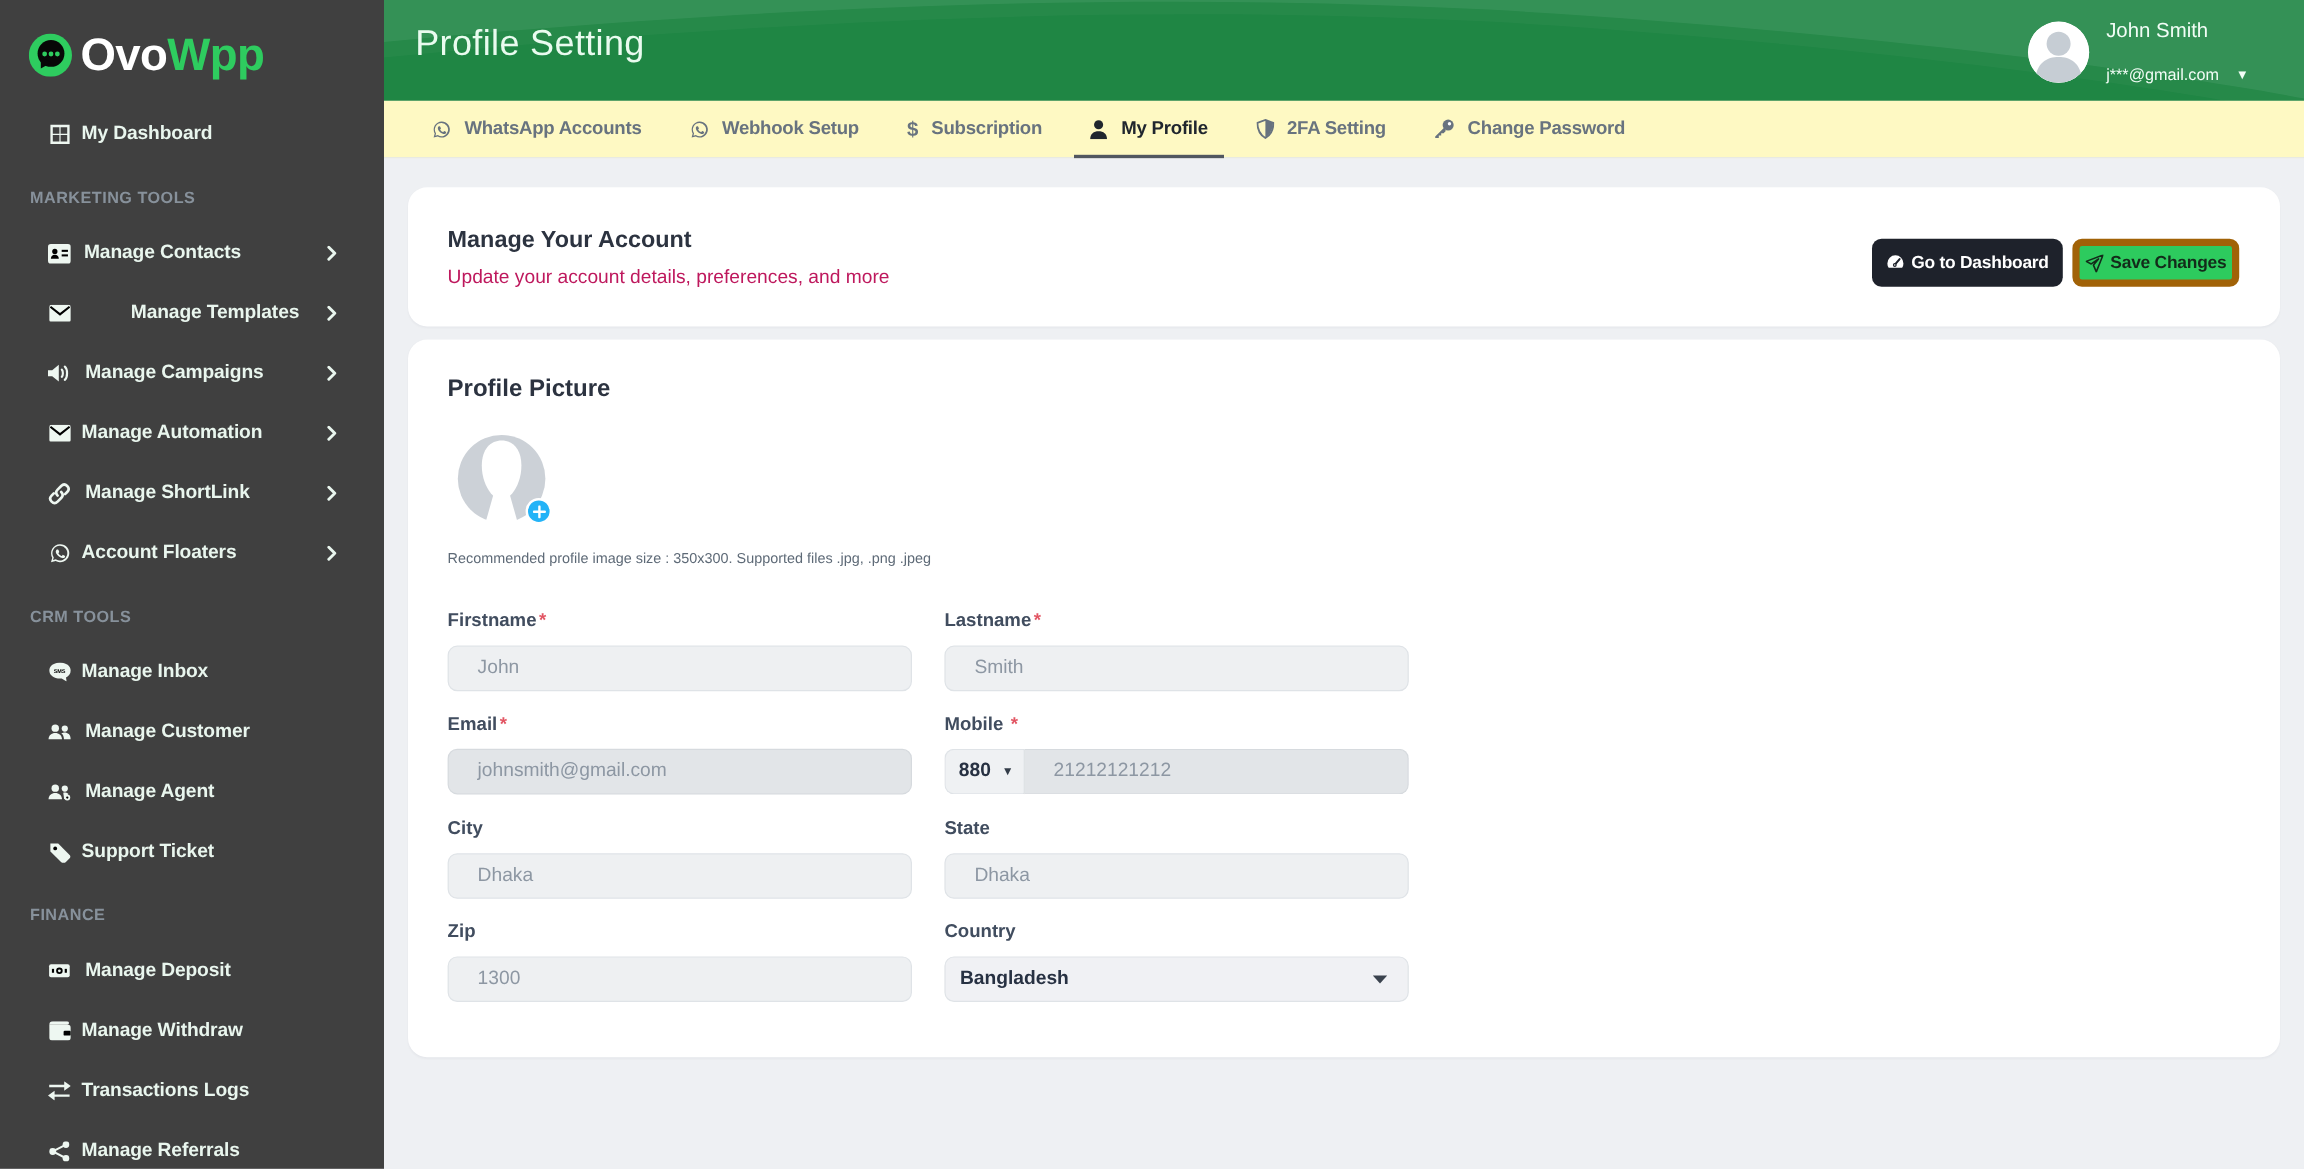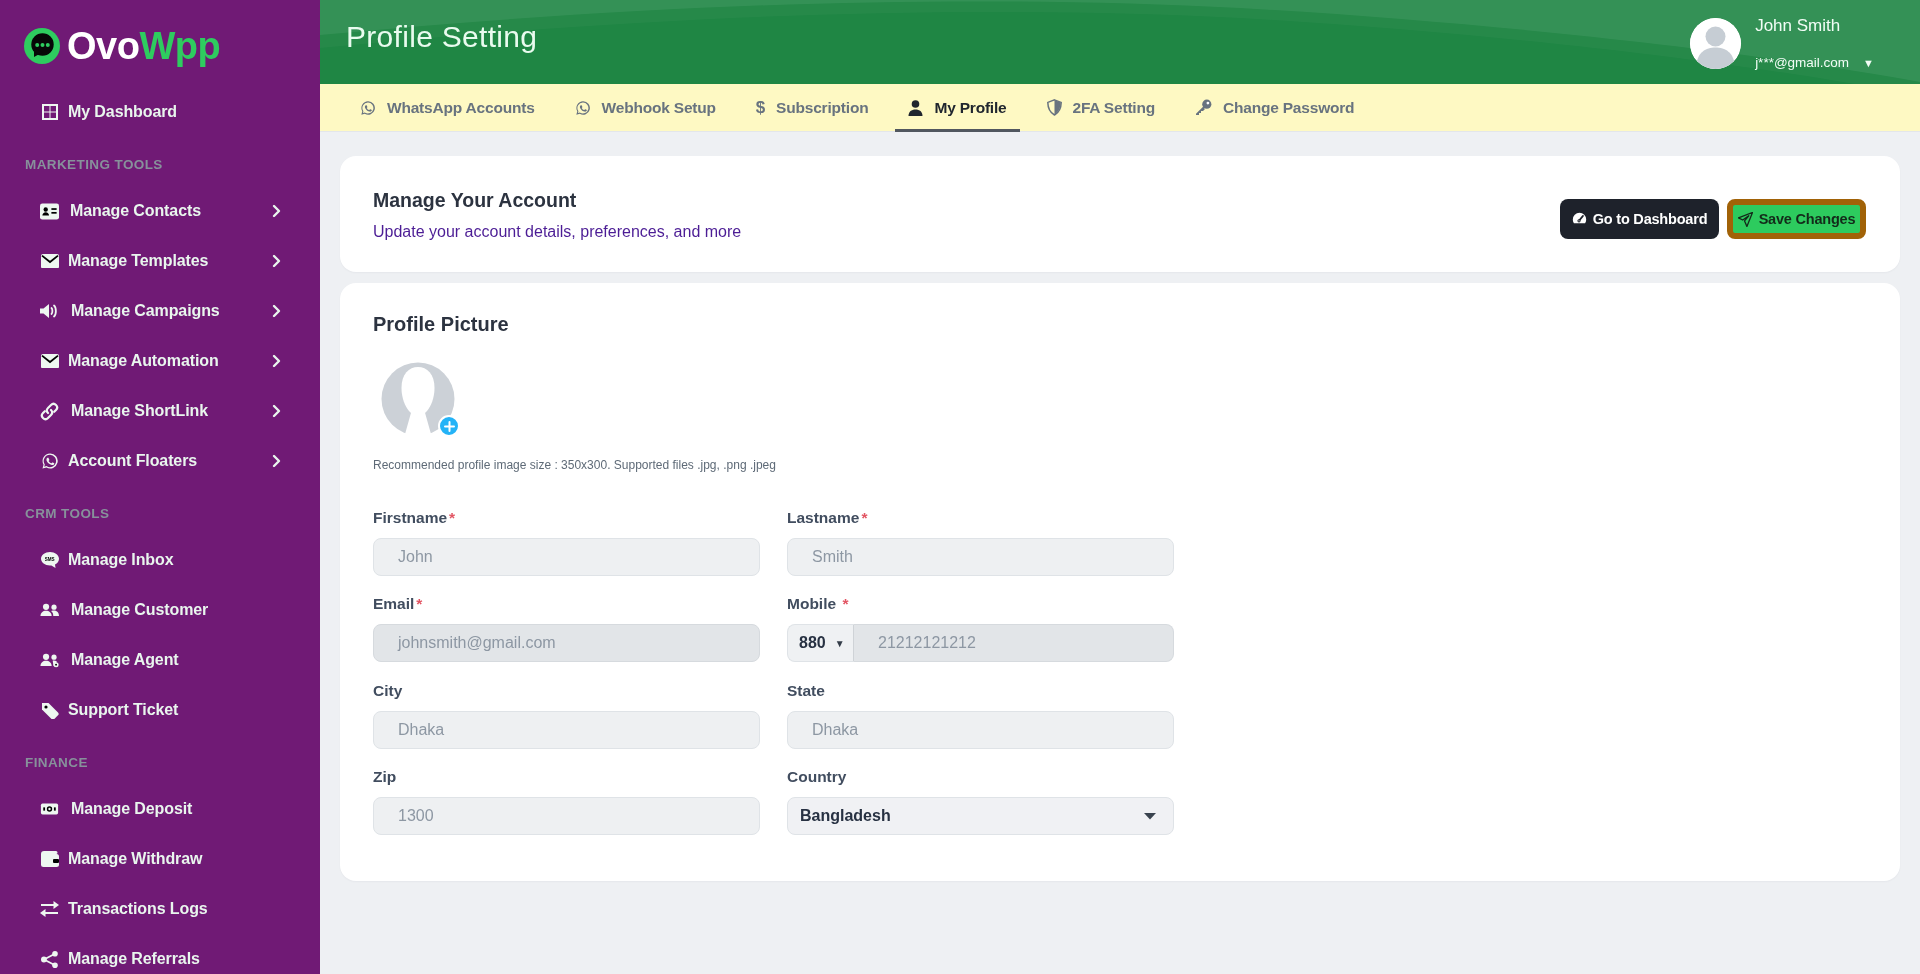--- a/index.html
+++ b/index.html
@@ -1,20 +1,20 @@
 <!DOCTYPE html>
 <html><head>
 <meta charset="utf-8">
 <title>Profile Setting</title>
 <style>
 * { margin:0; padding:0; box-sizing:border-box; }
 html,body { width:1920px; height:974px; overflow:hidden; font-family:"Liberation Sans", sans-serif; background:#eef0f3; }
 
 
-.sidebar { position:absolute; left:0; top:0; width:320px; height:974px; background:#701a75; z-index:5; }
+.sidebar { position:absolute; left:0; top:0; width:320px; height:974px; background:#404040; z-index:5; }
 .logo { position:absolute; left:24px; top:27px; height:38px; display:flex; align-items:center; }
 .logo-text { font-size:38px; font-weight:800; letter-spacing:-0.5px; margin-left:7px; color:#fff; }
 .logo-text .g { color:#2ecc5f; }
 .side-item { position:absolute; left:0; width:320px; height:34px; display:flex; align-items:center; color:#e9f6ee; font-size:16px; letter-spacing:-0.1px; font-weight:600; }
 .side-item .ic { width:19px; height:19px; margin-left:40px; flex:0 0 19px; display:flex; align-items:center; justify-content:center; }
 .side-item .lbl { margin-left:9px; }
 .side-item .arr { position:absolute; right:39px; top:50%; transform:translateY(-50%); display:flex; }
 .side-sec { position:absolute; left:25px; color:#87919b; font-size:13.5px; font-weight:700; letter-spacing:0.4px; }
 
 
@@ -33,21 +33,21 @@
 .tab { display:flex; align-items:center; color:#68737f; font-size:15.5px; letter-spacing:-0.2px; font-weight:600; padding:0 20px; position:relative; }
 .tab .tic { margin-right:11px; display:flex; align-items:center; }
 .tab.active { color:#20262e; }
 .tab.active:after { content:""; position:absolute; left:7px; right:7px; bottom:-1px; height:3px; background:#51575f; }
 
 
 .content { position:absolute; left:320px; top:132px; width:1600px; height:842px; background:#eef0f3; }
 .card { position:absolute; left:20px; width:1560px; background:#fff; border-radius:16px; box-shadow:0 1px 2px rgba(20,30,40,0.04); }
 .card1 { top:24px; height:116px; }
 .card1 .ttl { position:absolute; left:33px; top:33px; font-size:19.5px; font-weight:700; color:#2c3340; }
-.card1 .sub { position:absolute; left:33px; top:67px; font-size:16px; color:#4c1d95; }
+.card1 .sub { position:absolute; left:33px; top:67px; font-size:16px; color:#be185d; }
 .btn { position:absolute; top:43px; height:40px; border-radius:8px; display:flex; align-items:center; justify-content:center; font-size:14.5px; letter-spacing:-0.2px; font-weight:700; }
 .btn-dark { right:181px; width:159px; background:#1e222b; color:#fff;margin-left:44px; }
 .btn-green { right:34px; width:139px; background:#2dcb5e; border:6px solid #a16207; color:#132b1a; }
 .btn .bic { margin-right:6px; display:flex; }
 
 .card2 { top:151px; height:598px; }
 .sec-title { position:absolute; left:33px; top:30px; font-size:20px; font-weight:700; color:#2c3340; }
 .avatar-wrap { position:absolute; left:37px; top:78px; width:82px; height:82px; }
 .avatar-circle { width:82px; height:82px; border-radius:50%; background:#fff; overflow:hidden; position:relative; }
 .plus-badge { position:absolute; right:-1px; bottom:6px; width:22px; height:22px; border-radius:50%; background:#24b3f7; border:2px solid #fff; box-sizing:border-box; display:flex; align-items:center; justify-content:center; }
@@ -220,21 +220,21 @@
           <rect x="12" y="9" width="5.5" height="1.8" fill="#010101"></rect>
         </svg>
       </span>
     <span class="lbl" style="margin-left:11px;">Manage Contacts</span>
     <span class="arr">
         <svg width="9" height="13" viewBox="0 0 9 13">
           <path d="M2 1.5 L7 6.5 L2 11.5" fill="none" stroke="#e9f6ee" stroke-width="2.4" stroke-linecap="round" stroke-linejoin="round"></path>
         </svg>
       </span>
   </div>
-  <div class="side-item" style="top:244px;">
+  <div class="side-item" style="top:244px;gap:41px;">
     <span class="ic">
         <svg width="18" height="14.5" viewBox="0 0 18 14.5">
           <rect width="18" height="14.5" rx="2" fill="#eef7f1"></rect>
           <path d="M1 1.6 L9 8 L17 1.6" stroke="#010101" stroke-width="1.8" fill="none"></path>
         </svg>
       </span>
     <span class="lbl">Manage Templates</span>
     <span class="arr">
         <svg width="9" height="13" viewBox="0 0 9 13">
           <path d="M2 1.5 L7 6.5 L2 11.5" fill="none" stroke="#e9f6ee" stroke-width="2.4" stroke-linecap="round" stroke-linejoin="round"></path>

